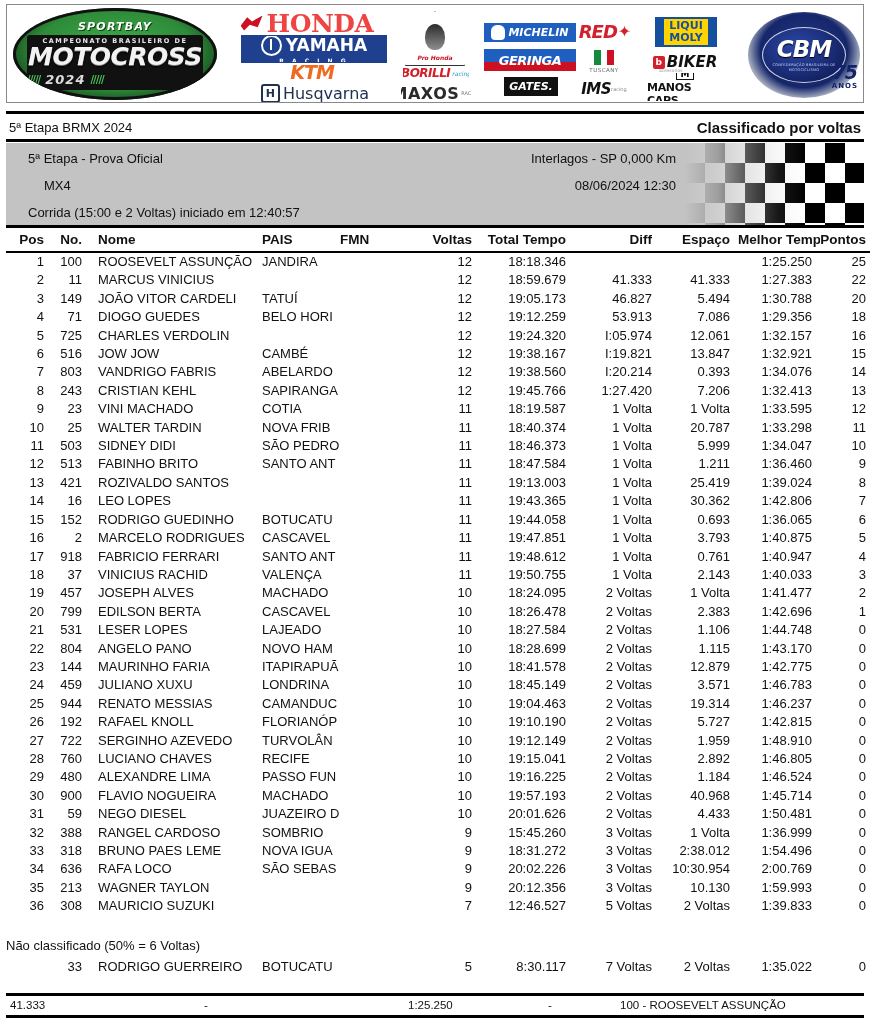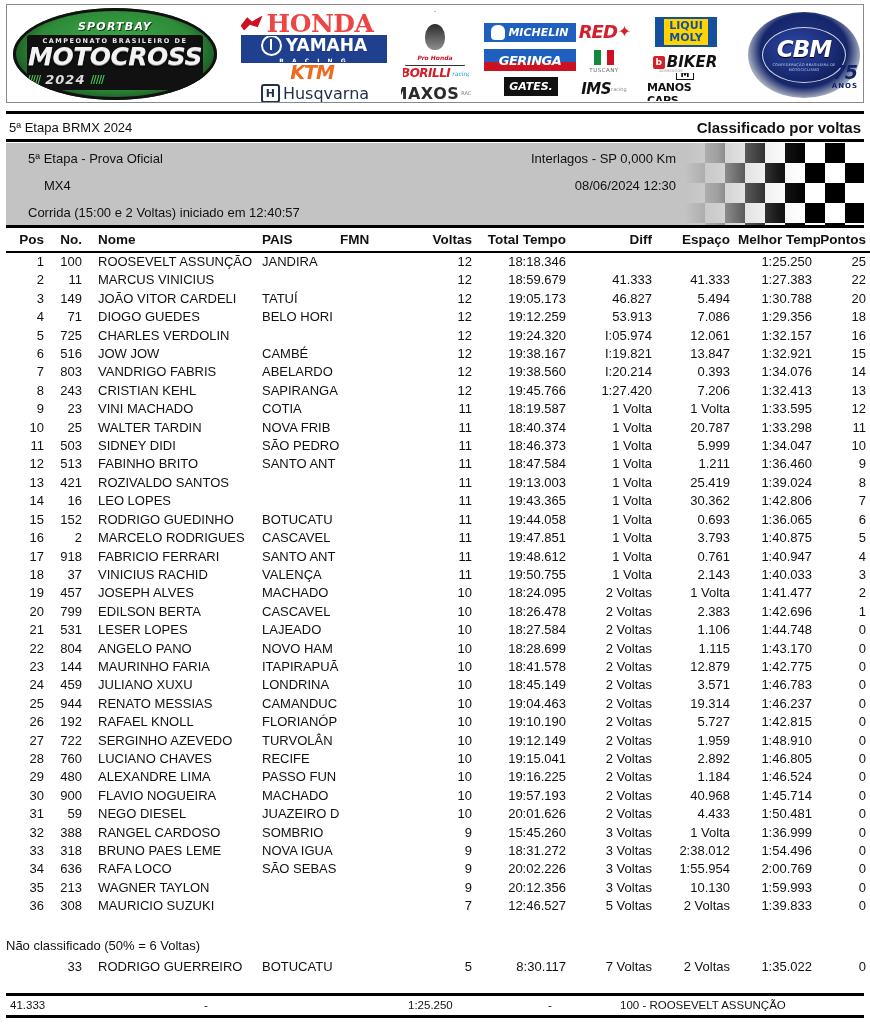--- a/index.html
+++ b/index.html
@@ -924,21 +924,21 @@
           </tr>
           <tr>
             <td class="c-pos">34</td>
             <td class="c-no">636</td>
             <td class="c-nome">RAFA LOCO</td>
             <td class="c-pais">SÃO SEBAS</td>
             <td class="c-fmn"></td>
             <td class="c-voltas">9</td>
             <td class="c-total">20:02.226</td>
             <td class="c-diff">3 Voltas</td>
-            <td class="c-espaco">1:55.954</td>
+            <td class="c-espaco">10:30.954</td>
             <td class="c-melhor">2:00.769</td>
             <td class="c-pontos">0</td>
           </tr>
           <tr>
             <td class="c-pos">35</td>
             <td class="c-no">213</td>
             <td class="c-nome">WAGNER TAYLON</td>
             <td class="c-pais"></td>
             <td class="c-fmn"></td>
             <td class="c-voltas">9</td>

